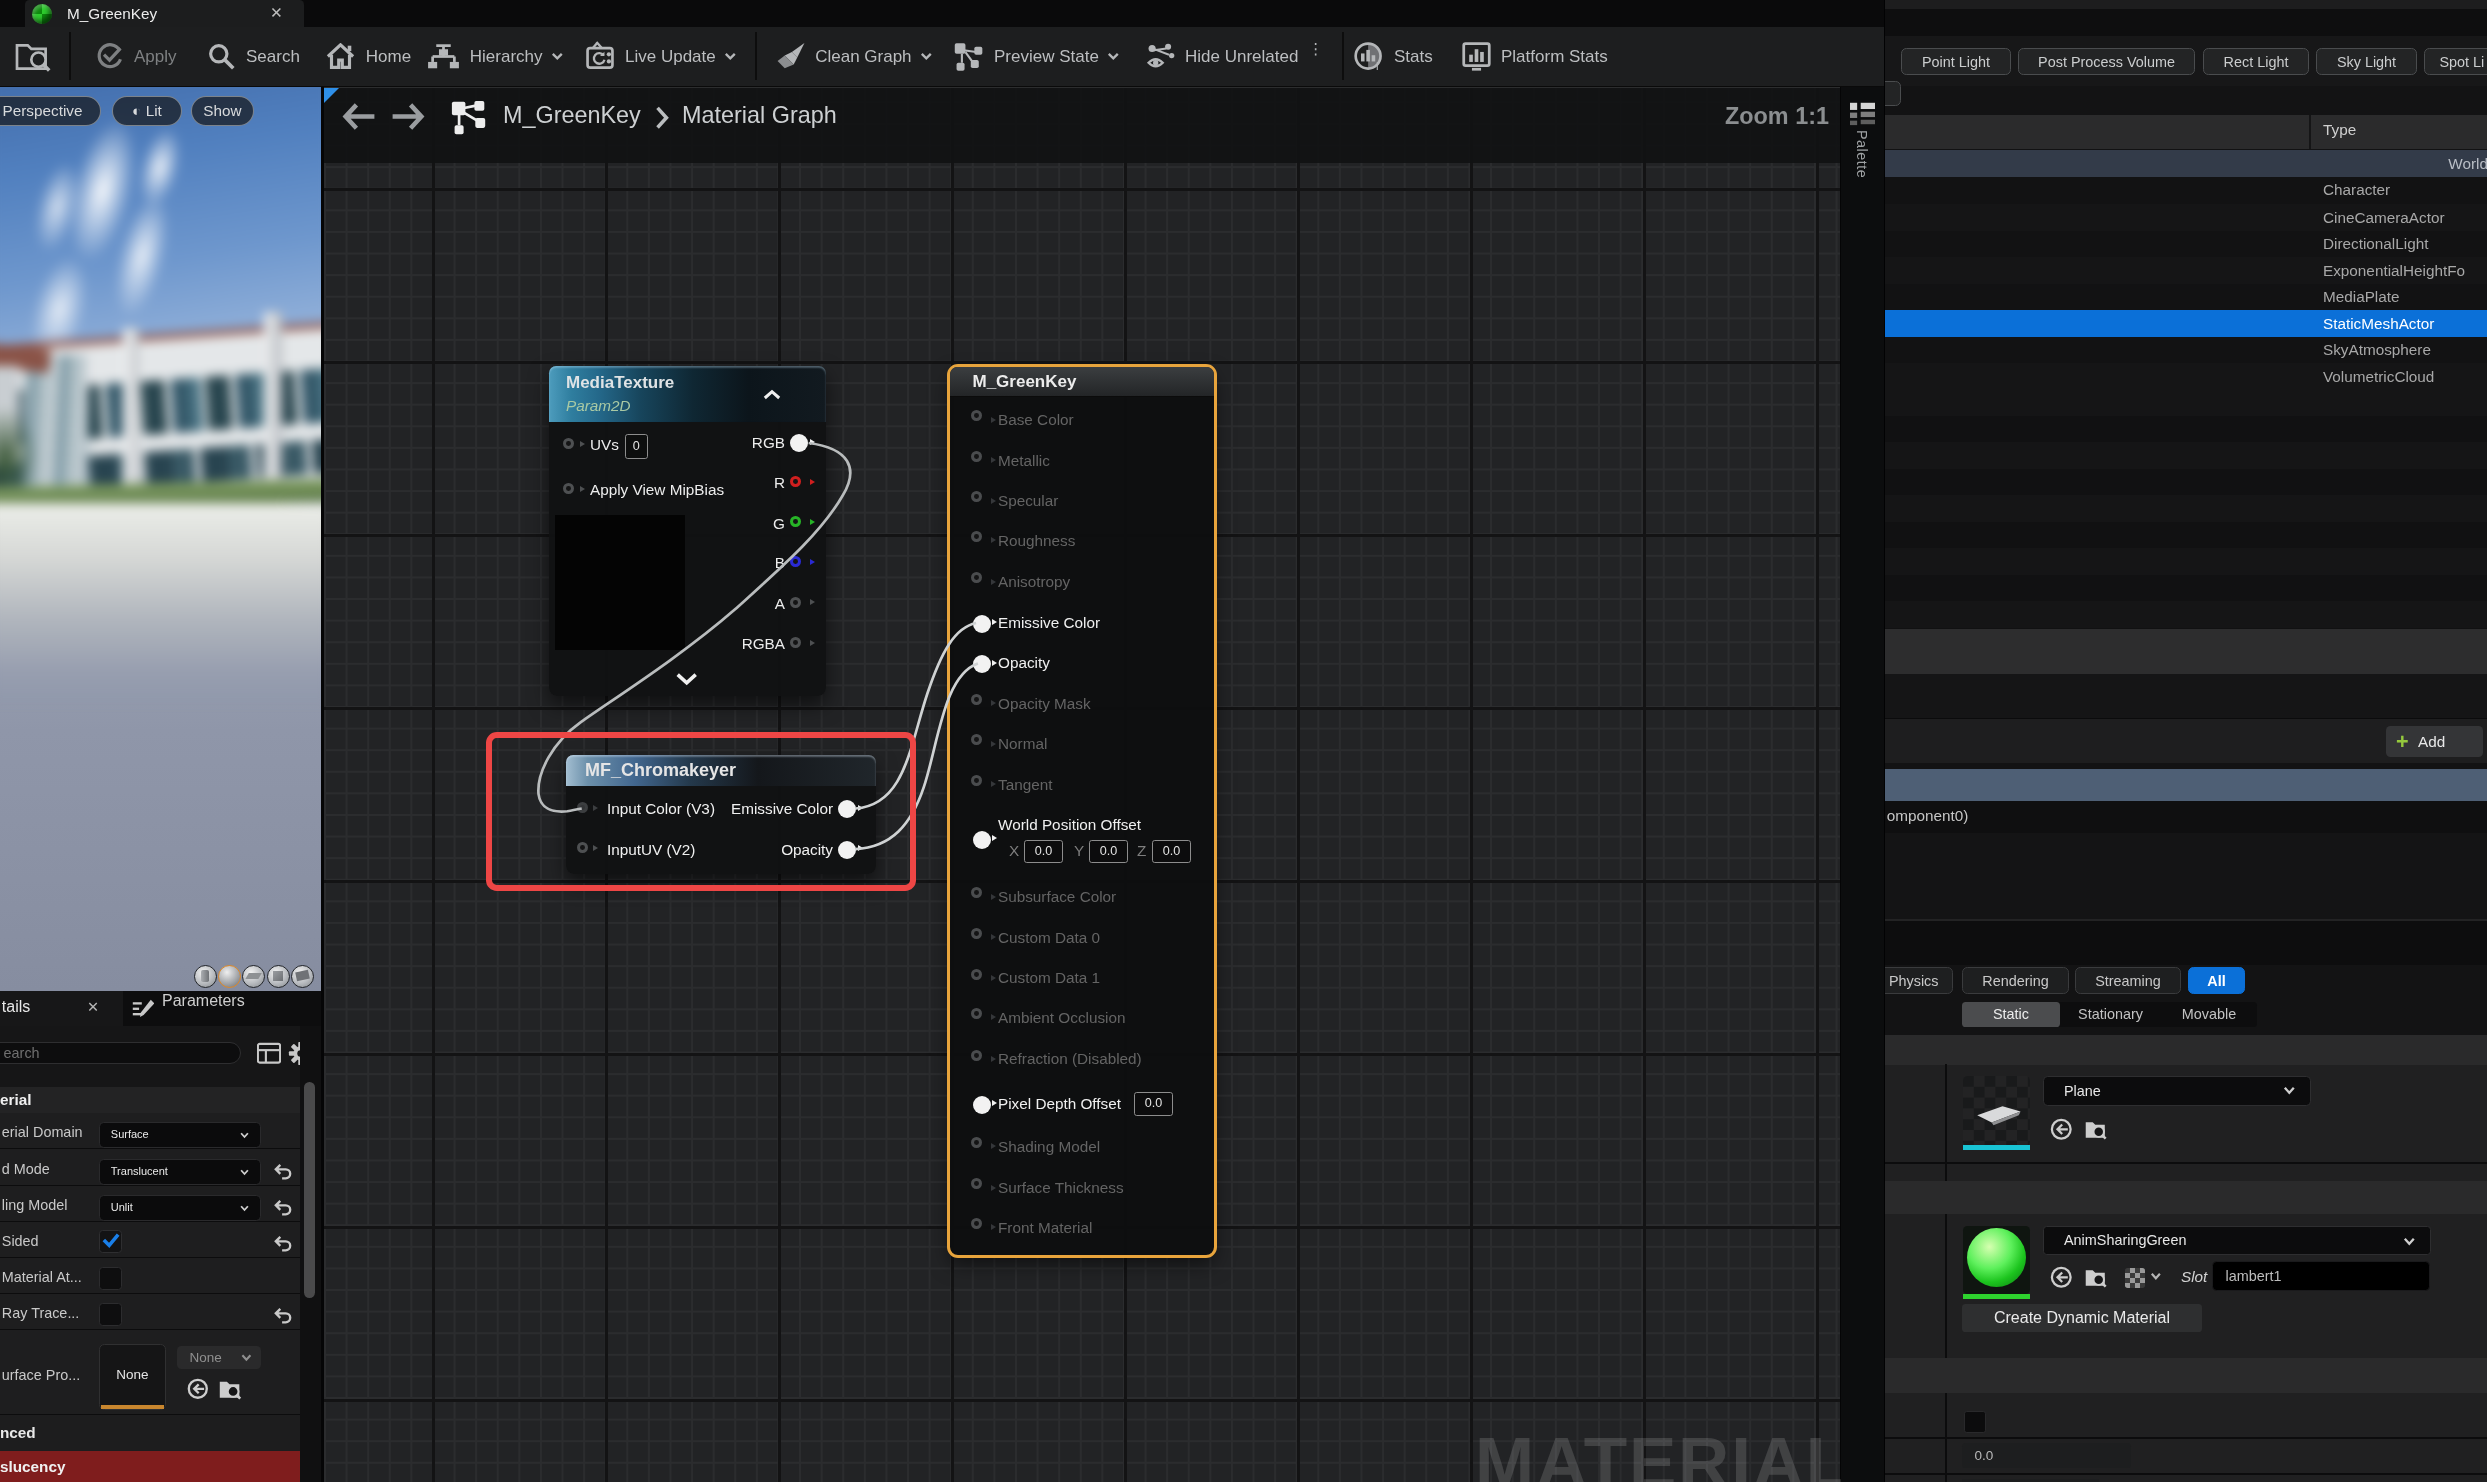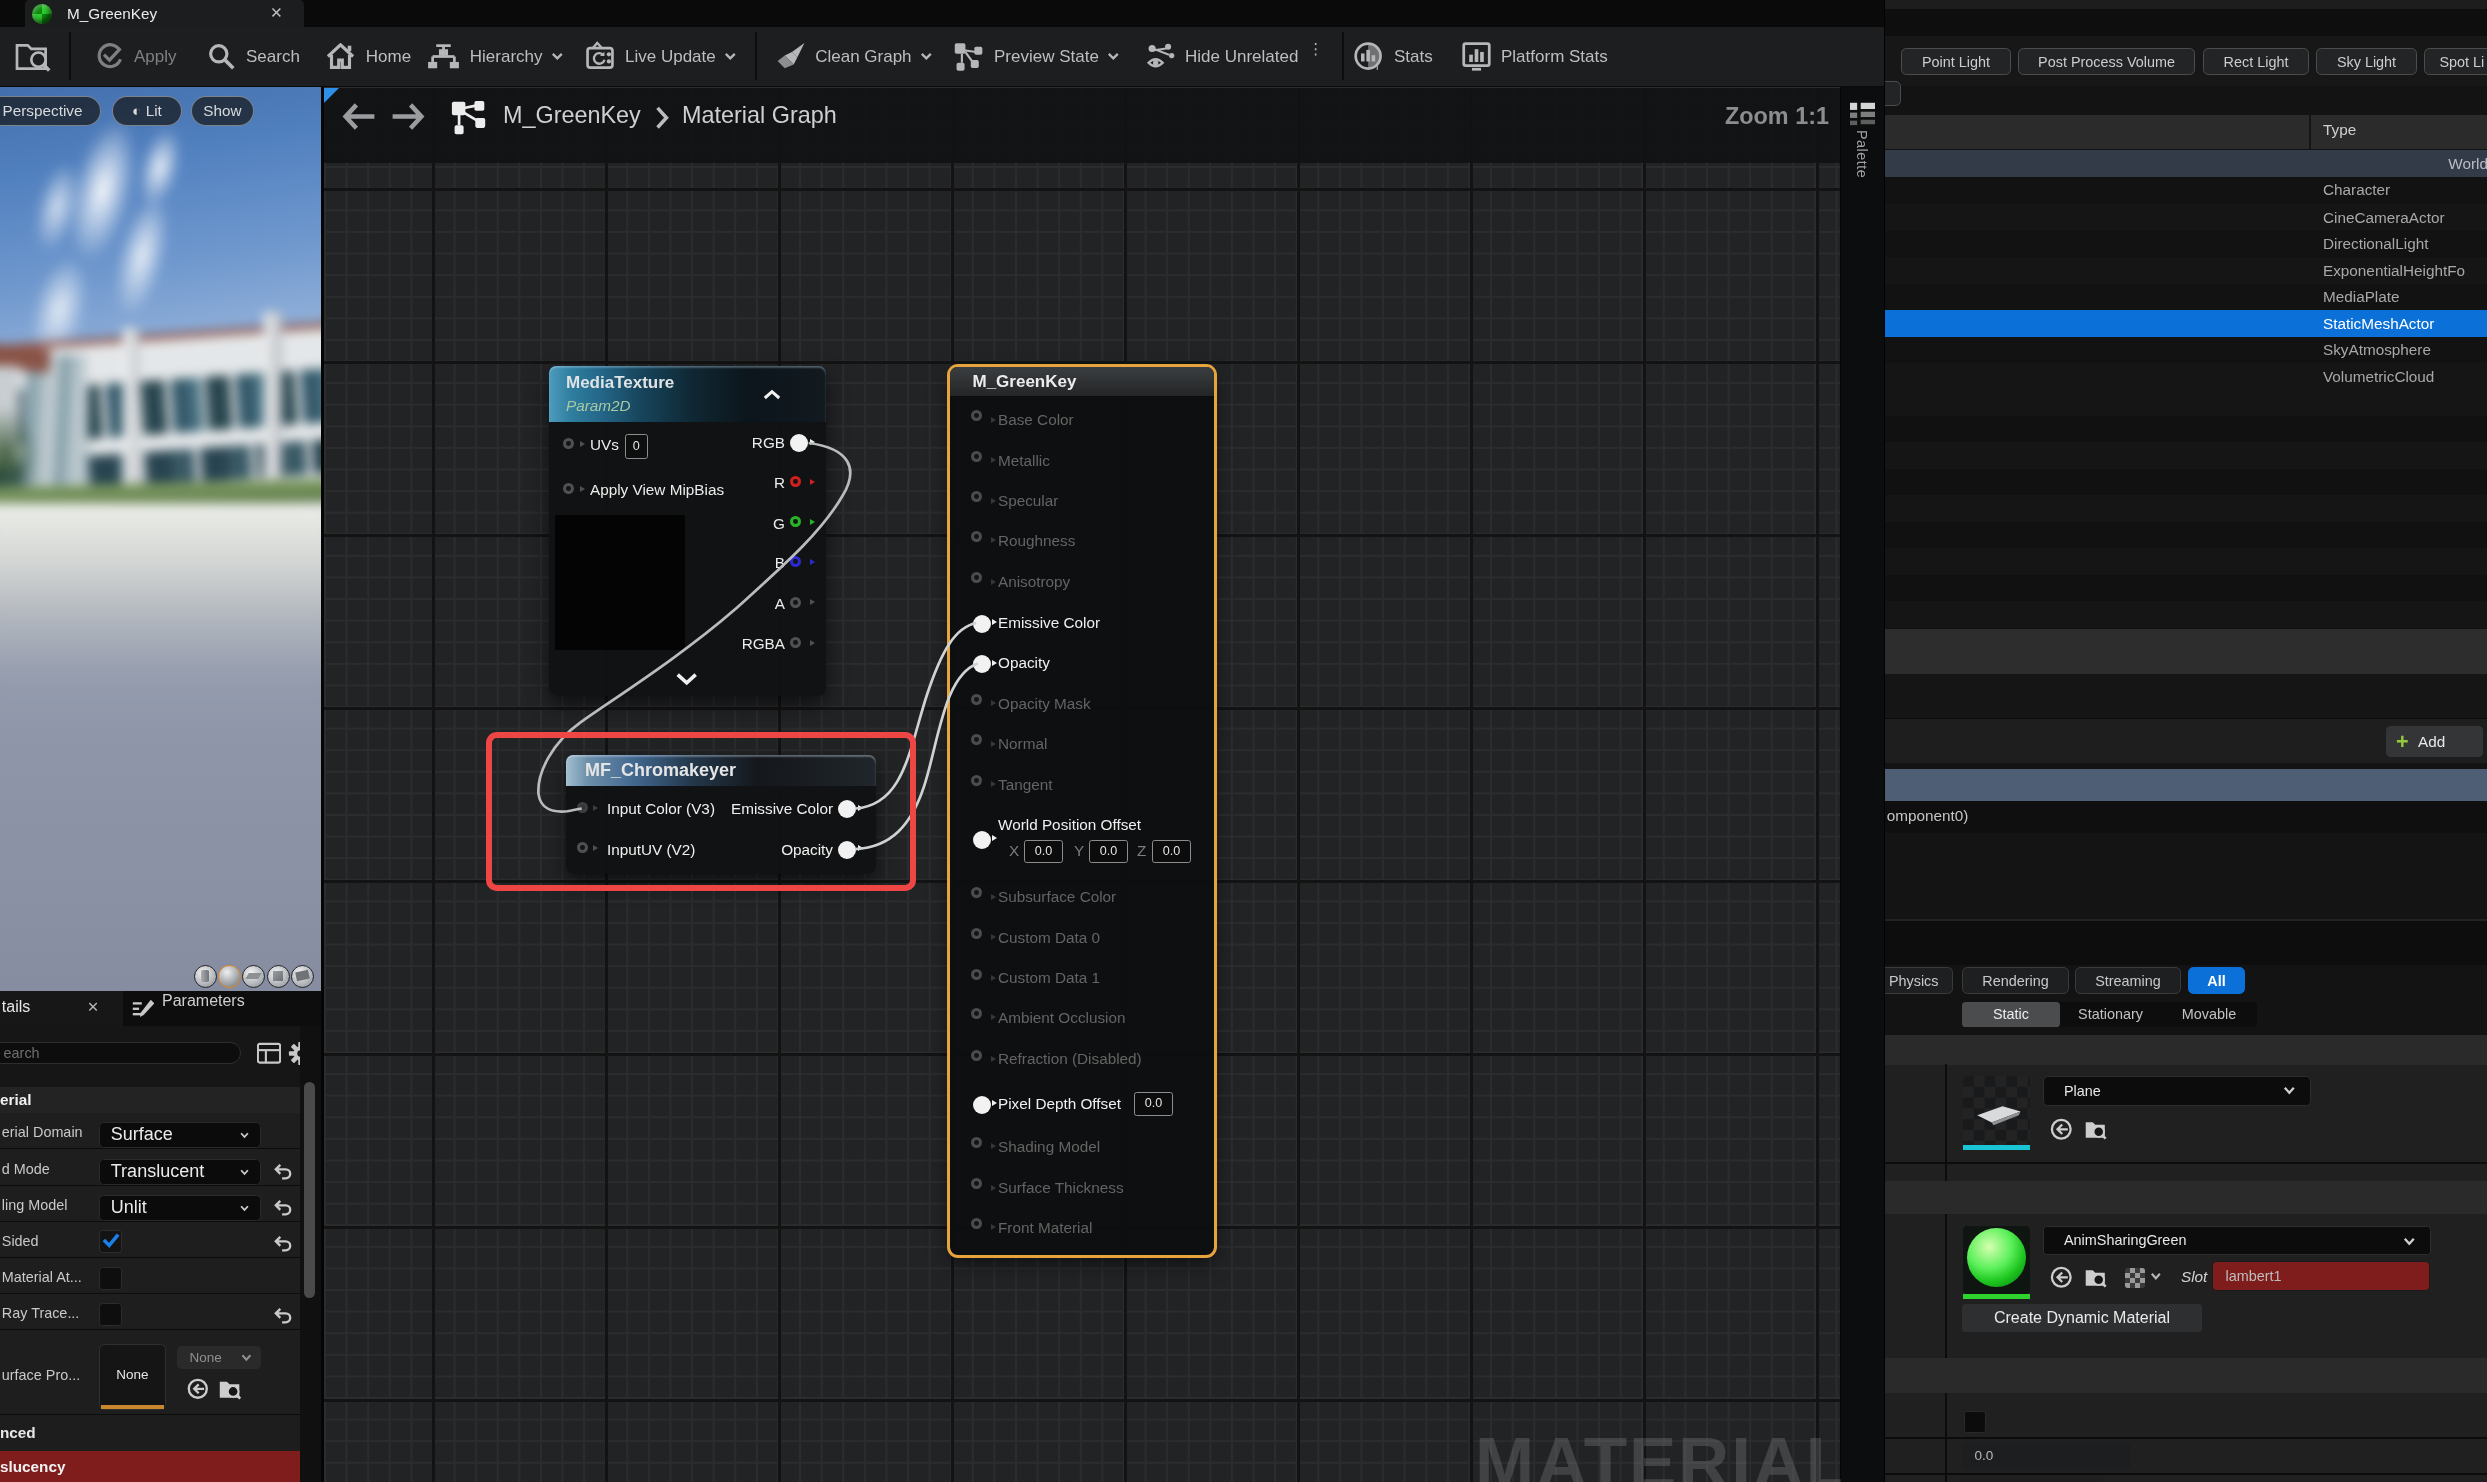--- a/index.html
+++ b/index.html
@@ -20,21 +20,21 @@
 .chev{display:inline-block;margin-left:8px;width:10px;height:10px;}
 
 #viewport{left:0;top:87px;width:321px;height:904px;background:#8b93a6;overflow:hidden;}
 #photo{left:-10.8px;top:-10.8px;width:342px;height:630px;filter:blur(5.4px);}
 .pill{position:absolute;height:30px;border:1.8px solid rgba(140,146,152,.85);background:rgba(22,24,27,.72);border-radius:15.3px;color:#d8dadc;font-size:15.3px;display:flex;align-items:center;justify-content:center;}
 .vpbtn{position:absolute;top:878px;width:23.4px;height:23.4px;border-radius:50%;border:1.8px solid #23262b;background:radial-gradient(circle at 38% 32%,#f2f2f2,#b9bcc0 55%,#8e9296 90%);}
 
 #details{left:0;top:991px;width:321px;height:491px;background:#1e1e1f;overflow:hidden;}
 .ddrow{position:absolute;left:0;width:306px;height:36px;border-bottom:1.8px solid #0c0c0d;}
 .ddlabel{position:absolute;left:1.8px;color:#c9c9c9;font-size:14.4px;}
-.dddrop{position:absolute;left:99px;width:162px;height:26px;background:#0b0b0c;border:0.9px solid #2a2a2c;border-radius:4.5px;color:#eaeaea;font-size:18px;line-height:23.4px;padding-left:10.8px;}
+.dddrop{position:absolute;left:99px;width:162px;height:26px;background:#0b0b0c;border:0.9px solid #2a2a2c;border-radius:4.5px;color:#eaeaea;font-size:11px;line-height:23.4px;padding-left:10.8px;}
 .ddchev{position:absolute;width:9px;height:9px;}
 .undo{position:absolute;left:273px;width:20px;height:18px;}
 
 #graph{left:324px;top:87px;width:1516px;height:1395px;background-color:#222325;
 background-image:
  linear-gradient(to right,#131314 0 2.7px,transparent 2.7px),
  linear-gradient(to bottom,#131314 0 2.7px,transparent 2.7px),
  linear-gradient(to right,#2b2c2e 0 1.8px,transparent 1.8px),
  linear-gradient(to bottom,#2b2c2e 0 1.8px,transparent 1.8px);
 background-size:173px 173px,173px 173px,21.6px 21.6px,21.6px 21.6px;
@@ -607,21 +607,21 @@
   <svg class="abs" style="left:199px;top:1265px;" width="23.4" height="25" viewBox="0 0 27 25">
     <path d="M2 4 h8 l3 3 h11 v15 h-22 z" fill="#cdcdcd"></path>
     <circle cx="17" cy="15" r="6" fill="#161617" stroke="#cdcdcd" stroke-width="2.2"></circle>
     <line x1="21" y1="19" x2="25" y2="23" stroke="#cdcdcd" stroke-width="3"></line>
   </svg>
   <div class="abs" style="left:240px;top:1268px;width:20px;height:20px;background:repeating-conic-gradient(#9a9a9a 0 25%,#3a3a3a 0 50%) 0 0/10px 10px;border-radius:2.7px;"></div>
   <svg class="abs" style="left:265px;top:1272px;" width="11.7" height="9" viewBox="0 0 13 10">
         <path d="M2 2 l4.5 5 l4.5 -5" fill="none" stroke="#b5b5b5" stroke-width="2.4"></path>
       </svg>
   <div class="abs" style="left:296px;top:1268px;font-size:15.3px;color:#d2d2d2;font-style:italic;">Slot</div>
-  <div class="abs" style="left:327px;top:1261px;width:218px;height:30px;background:#7f1d1d;border:0.9px solid #1a1a1c;border-radius:4.5px;color:#bdbdbd;font-size:14.4px;line-height:28px;padding-left:12.6px;">lambert1</div>
+  <div class="abs" style="left:327px;top:1261px;width:218px;height:30px;background:#000000;border:0.9px solid #1a1a1c;border-radius:4.5px;color:#bdbdbd;font-size:14.4px;line-height:28px;padding-left:12.6px;">lambert1</div>
   <div class="abs" style="left:77px;top:1304px;width:240px;height:28px;background:#2e2f30;border-radius:3.6px;text-align:center;line-height:28px;font-size:16px;color:#eaeaea;">Create Dynamic Material</div>
   <div class="band" style="top:1358px;height:35px;background:#2a2a2b;"></div>
   <div class="abs" style="left:79px;top:1411px;width:21.6px;height:21.6px;background:#0c0c0d;border:1.8px solid #29292b;border-radius:2.7px;"></div>
   <div class="abs" style="left:0;top:1437px;width:603px;height:1.8px;background:#0c0c0d;"></div>
   <div class="abs" style="left:77px;top:1443px;width:169px;height:25px;background:#1d1e1f;border-radius:3.6px;color:#b9b9b9;font-size:13.5px;line-height:25px;padding-left:12.6px;">0.0</div>
   <div class="abs" style="left:0;top:1473px;width:603px;height:1.8px;background:#0c0c0d;"></div>
   <div class="abs" style="left:77px;top:1479px;width:137px;height:3.6px;background:#1d1e1f;"></div>
 </div>
 
 </div>

